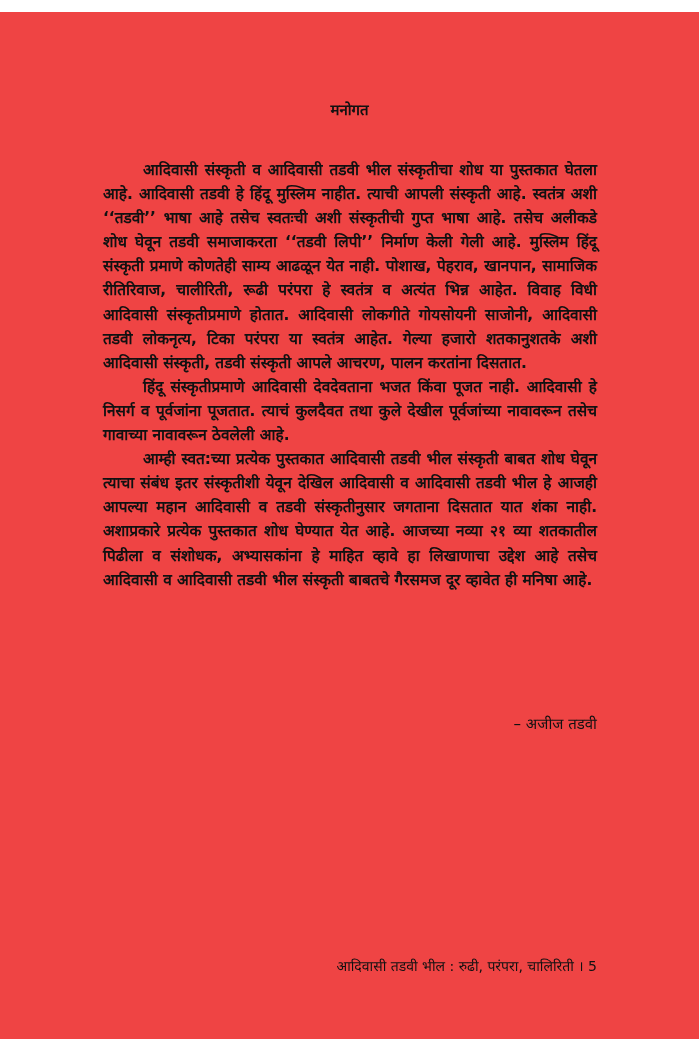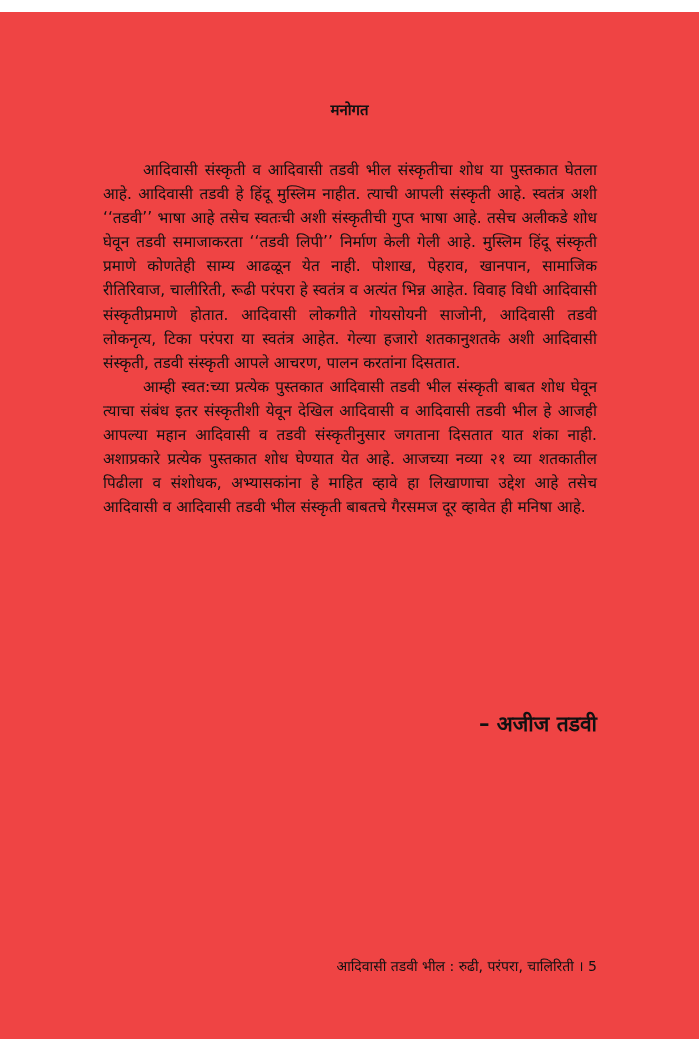--- a/index.html
+++ b/index.html
@@ -35,31 +35,32 @@
     }
     .body-text {
       position: absolute;
       left: 103px;
       top: 146px;
       width: 494px;
       font-size: 15.4px;
       line-height: 24.1px;
       text-align: justify;
       text-align-last: auto;
+      font-weight: bold;
     }
     .body-text p {
       margin: 0;
       text-indent: 40px;
     }
     .signature {
       position: absolute;
       top: 702px;
       right: 102px;
-      font-weight: bold;
-      font-size: 21px;
+      font-weight: normal;
+      font-size: 15px;
       line-height: 20px;
       text-align: right;
     }
     .footer {
       position: absolute;
       top: 944px;
       right: 102px;
       font-size: 14px;
       line-height: 20px;
       text-align: right;
@@ -67,19 +68,20 @@
     }
   </style>
 </head>
 <body>
 
 <div class="page">
   <div class="title">मनोगत</div>
 
   <div class="body-text">
     <p>आदिवासी संस्कृती व आदिवासी तडवी भील संस्कृतीचा शोध या पुस्तकात घेतला आहे. आदिवासी तडवी हे हिंदू मुस्लिम नाहीत. त्याची आपली संस्कृती आहे. स्वतंत्र अशी ‘‘तडवी’’ भाषा आहे तसेच स्वतःची अशी संस्कृतीची गुप्त भाषा आहे. तसेच अलीकडे शोध घेवून तडवी समाजाकरता ‘‘तडवी लिपी’’ निर्माण केली गेली आहे. मुस्लिम हिंदू संस्कृती प्रमाणे कोणतेही साम्य आढळून येत नाही. पोशाख, पेहराव, खानपान, सामाजिक रीतिरिवाज, चालीरिती, रूढी परंपरा हे स्वतंत्र व अत्यंत भिन्न आहेत. विवाह विधी आदिवासी संस्कृतीप्रमाणे होतात. आदिवासी लोकगीते गोयसोयनी साजोनी, आदिवासी तडवी लोकनृत्य, टिका परंपरा या स्वतंत्र आहेत. गेल्या हजारो शतकानुशतके अशी आदिवासी संस्कृती, तडवी संस्कृती आपले आचरण, पालन करतांना दिसतात.</p>
+    <p>हिंदू संस्कृतीप्रमाणे आदिवासी देवदेवताना भजत किंवा पूजत नाही. आदिवासी  हे निसर्ग व पूर्वजांना पूजतात. त्याचं कुलदैवत तथा कुले देखील पूर्वजांच्या नावावरून तसेच गावाच्या नावावरून ठेवलेली आहे.</p>
     <p>आम्ही स्वत:च्या प्रत्येक पुस्तकात आदिवासी तडवी भील संस्कृती बाबत शोध घेवून त्याचा संबंध इतर संस्कृतीशी येवून देखिल आदिवासी व आदिवासी तडवी भील हे आजही आपल्या महान आदिवासी व तडवी संस्कृतीनुसार जगताना दिसतात यात शंका नाही. अशाप्रकारे प्रत्येक पुस्तकात शोध घेण्यात येत आहे. आजच्या नव्या २१ व्या शतकातील पिढीला व संशोधक, अभ्यासकांना हे माहित व्हावे हा लिखाणाचा उद्देश आहे तसेच आदिवासी व आदिवासी तडवी भील संस्कृती बाबतचे गैरसमज दूर व्हावेत ही मनिषा आहे.</p>
   </div>
 
   <div class="signature">– अजीज तडवी</div>
 
   <div class="footer">आदिवासी तडवी भील : रुढी, परंपरा, चालिरिती । 5</div>
 </div>
 
 </body></html>

